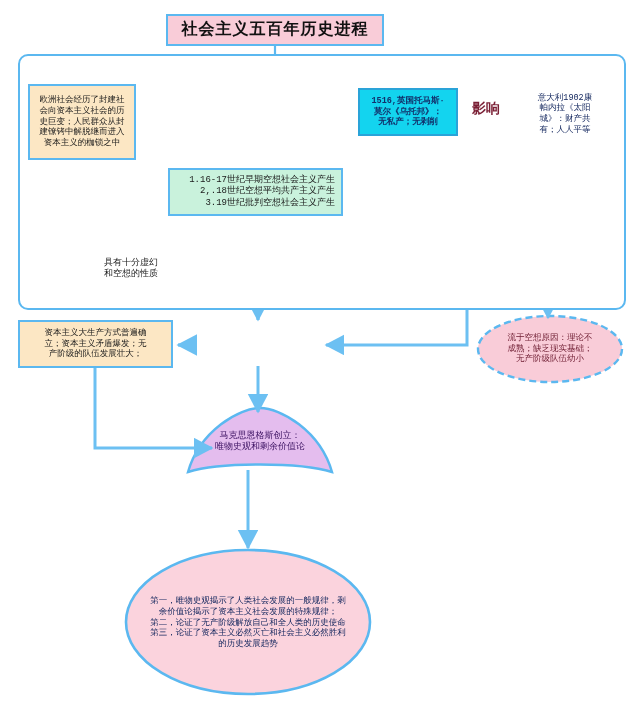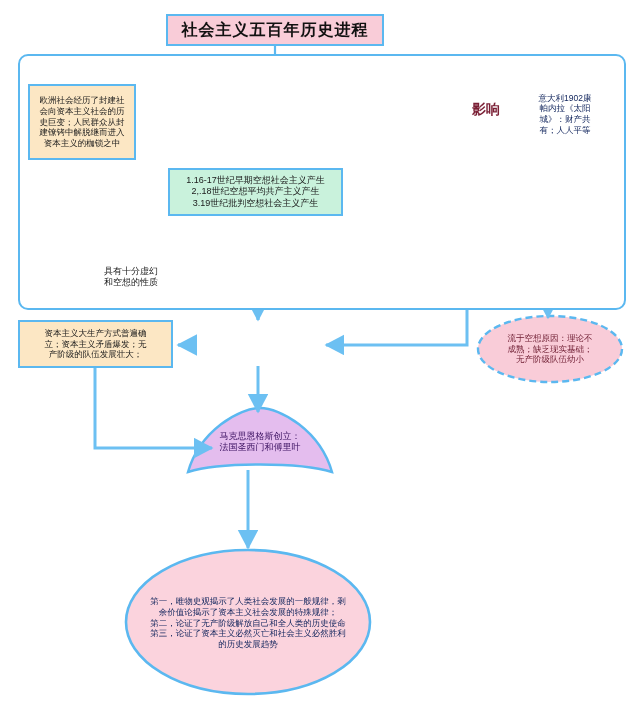--- a/index.html
+++ b/index.html
@@ -3,21 +3,21 @@
 <meta charset="utf-8">
 <style>
   html,body{margin:0;padding:0;}
   body{
     width:640px;height:713px;
     background:#ffffff;
     font-family:"Liberation Sans","DejaVu Sans",sans-serif;
     overflow:hidden;
     position:relative;
   }
-  #stage{position:absolute;left:0;top:0;width:540px;height:713px;}
+  #stage{position:absolute;left:0;top:0;width:540px;height:713px;font-family:Liberation Mono, monospace;}
 
   
   #wires{position:absolute;left:0;top:0;width:640px;height:713px;}
 
   .node{
     position:absolute;
     box-sizing:border-box;
     display:flex;
     align-items:center;
     justify-content:center;
@@ -53,21 +53,21 @@
   .bx-utopia-sci{
     left:218px;top:100px;width:92px;height:44px;
     background:#fdf6c8;border:2px solid #5bb8f0;
     font-size:9.5px;
   }
   .bx-three{
     left:168px;top:168px;width:175px;height:48px;
     background:#c9f2dc;border:2px solid #5bb8f0;
     font-size:9px;text-align:left;justify-content:flex-start;padding:2px 6px;
   }
-  .bx-three .txt{text-align:center;}
+  .bx-three .txt{text-align:right;}
   .bx-more{
     left:358px;top:88px;width:100px;height:48px;
     background:#13d4ef;border:2px solid #2aa3d8;
     font-size:8.5px;color:#12306b;font-weight:bold;
   }
   .bx-morelly{
     left:452px;top:168px;width:114px;height:46px;
     background:#f7a93b;border:2px solid #5bb8f0;
     font-size:8.5px;color:#11245e;
   }
@@ -91,21 +91,21 @@
   
   .lbl-influence{
     left:460px;top:92px;width:52px;height:36px;
     font-size:14px;color:#7a1f35;font-weight:bold;background:transparent;border:0;
   }
   .lbl-campanella{
     left:516px;top:74px;width:98px;height:80px;
     font-size:8.5px;color:#10245c;background:transparent;border:0;padding:0 6px;
   }
   .lbl-octagon{
-    left:88px;top:258px;width:86px;height:38px;
+    left:88px;top:250px;width:86px;height:38px;
     font-size:9px;background:transparent;border:0;
   }
   .lbl-reason{
     left:478px;top:318px;width:144px;height:62px;
     font-size:8.5px;color:#6d1b30;background:transparent;border:0;padding:0 8px;
   }
   .lbl-founding{
     left:188px;top:418px;width:144px;height:48px;
     font-size:9px;color:#3a1060;background:transparent;border:0;
   }
@@ -199,20 +199,25 @@
 资本主义的枷锁之中</span>
   </div>
 
 
   <div class="node bx-three">
     <span class="txt">1.16-17世纪早期空想社会主义产生
 2,.18世纪空想平均共产主义产生
 3.19世纪批判空想社会主义产生</span>
   </div>
 
+  <div class="node bx-more">
+    <span class="txt">1516,英国托马斯·
+莫尔《乌托邦》：
+无私产；无剥削</span>
+  </div>
 
   <div class="node lbl-influence">
     <span class="txt">影响</span>
   </div>
 
   <div class="node lbl-campanella">
     <span class="txt">意大利1902康
 帕内拉《太阳
 城》：财产共
 有；人人平等</span>
@@ -233,21 +238,21 @@
 
 
   <div class="node lbl-reason">
     <span class="txt">流于空想原因：理论不
 成熟；缺乏现实基础；
 无产阶级队伍幼小</span>
   </div>
 
   <div class="node lbl-founding">
     <span class="txt">马克思恩格斯创立：
-法国圣西门和傅里叶</span>
+唯物史观和剩余价值论</span>
   </div>
 
   <div class="node lbl-conclusion">
     <span class="txt">第一，唯物史观揭示了人类社会发展的一般规律，剩
    余价值论揭示了资本主义社会发展的特殊规律；
 第二，论证了无产阶级解放自己和全人类的历史使命
 第三，论证了资本主义必然灭亡和社会主义必然胜利
                 的历史发展趋势</span>
   </div>
 

